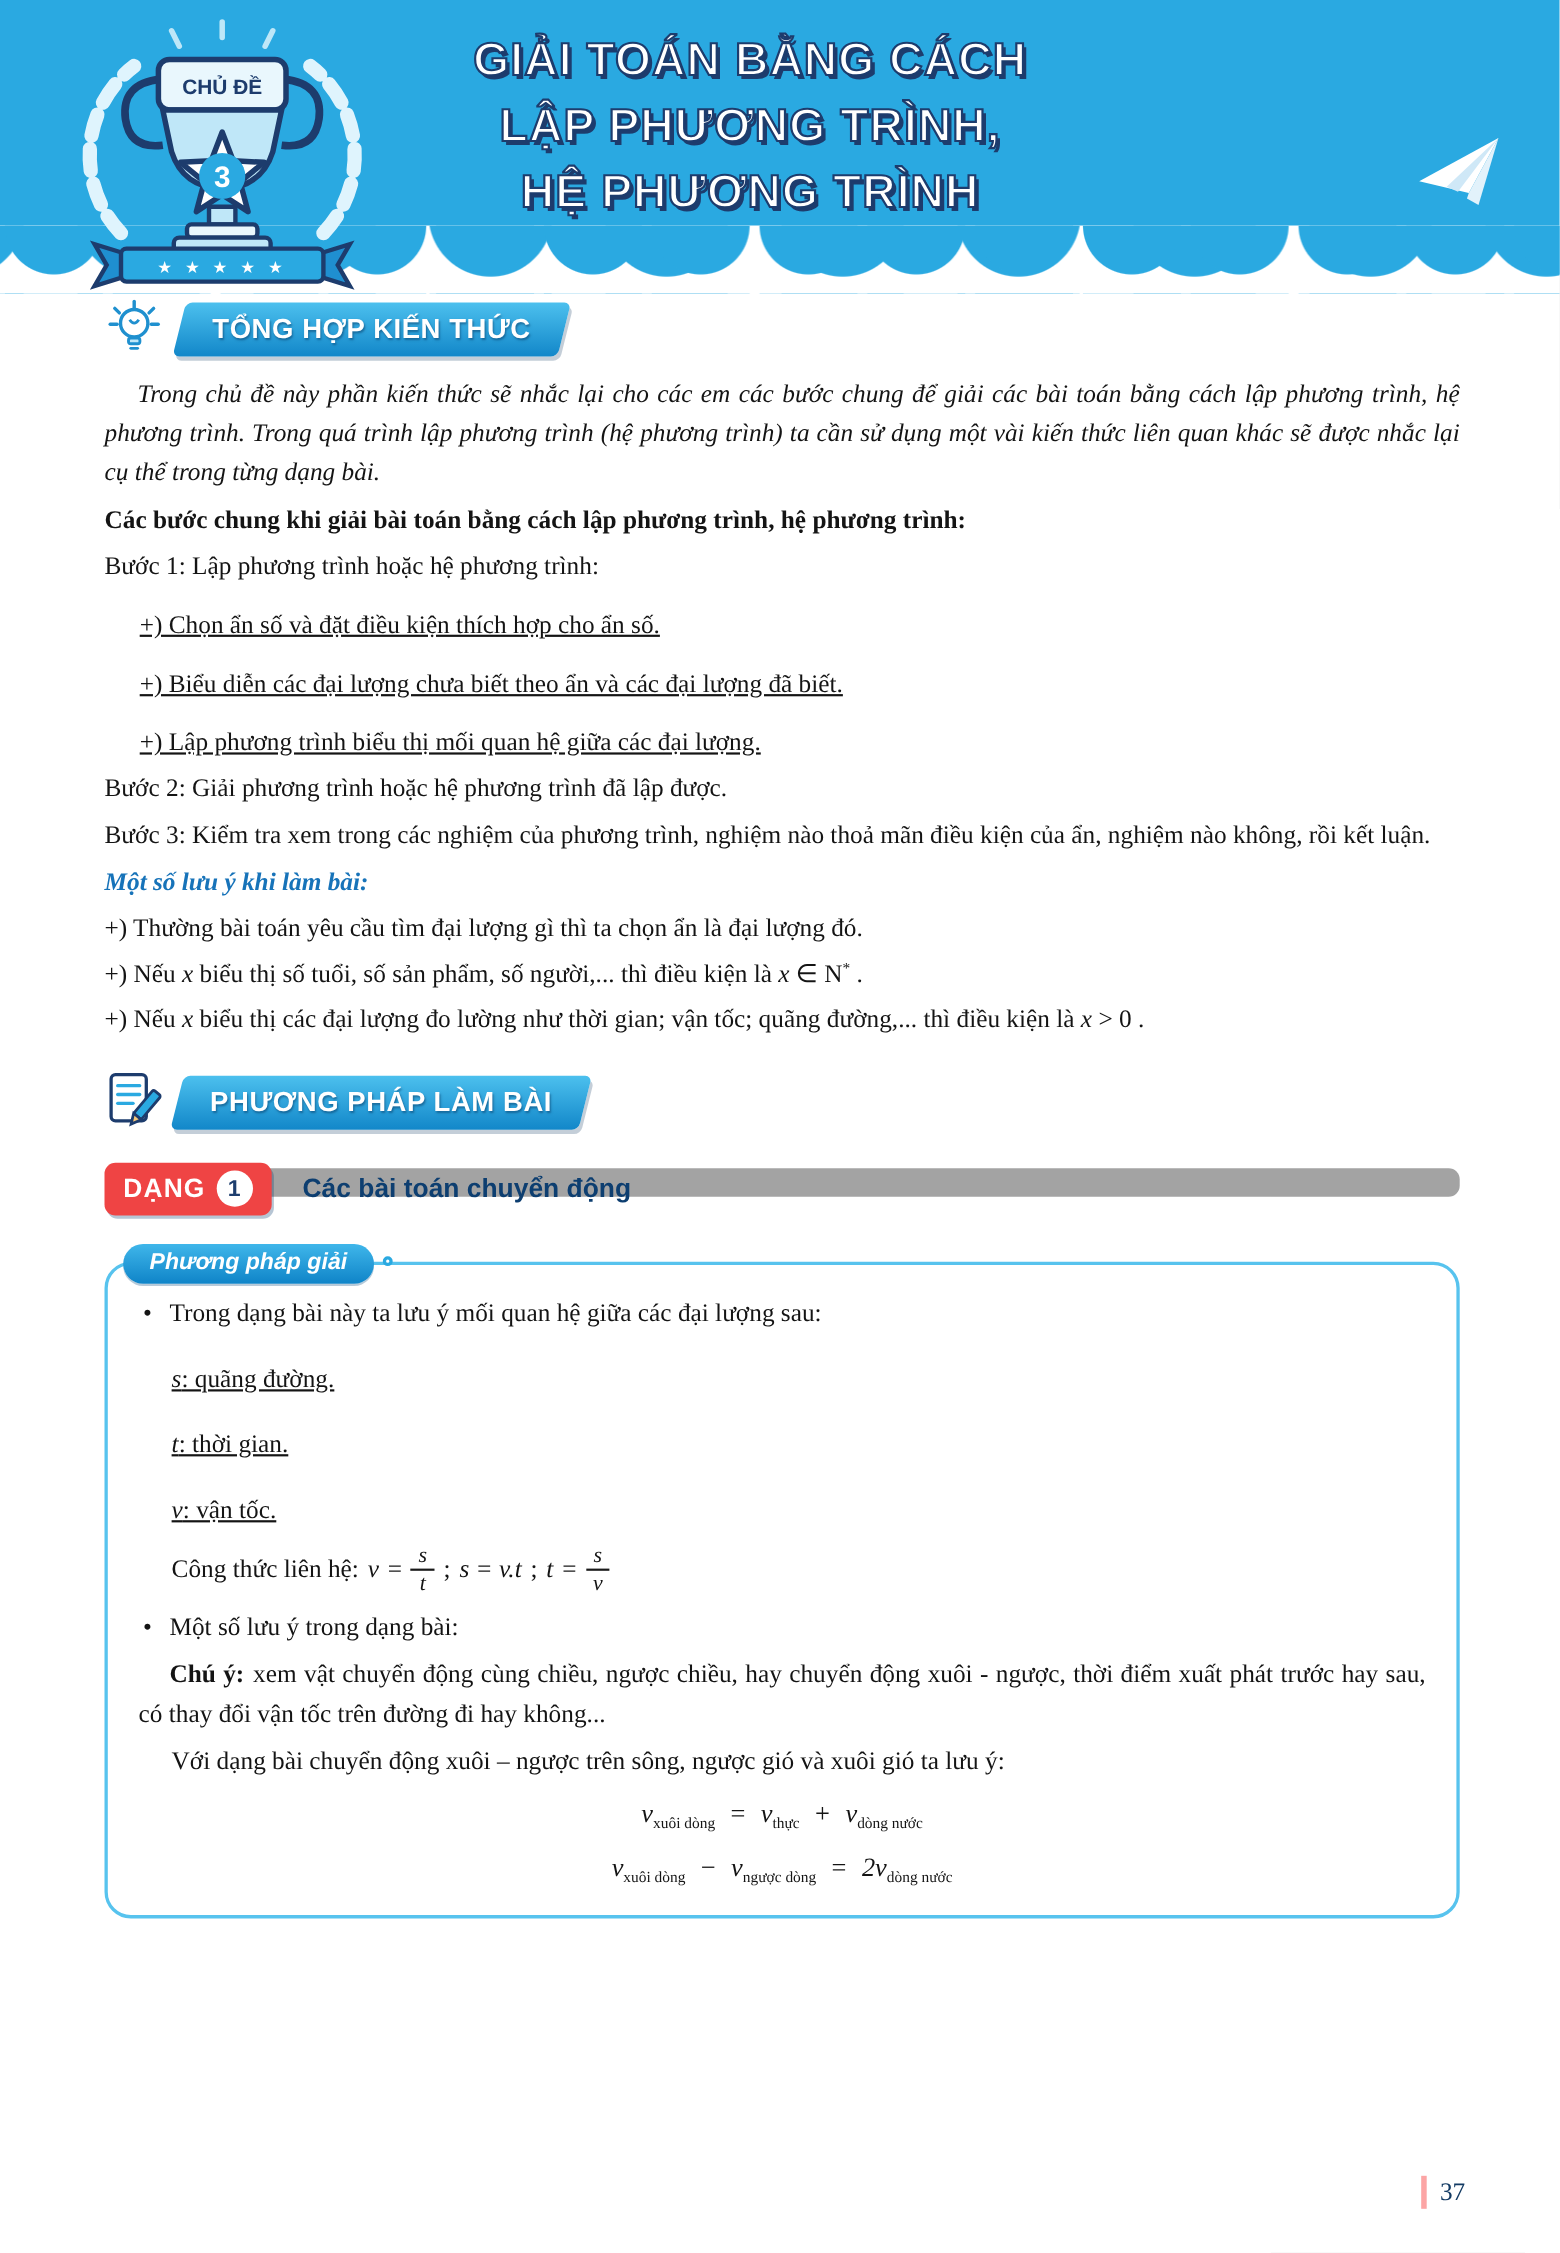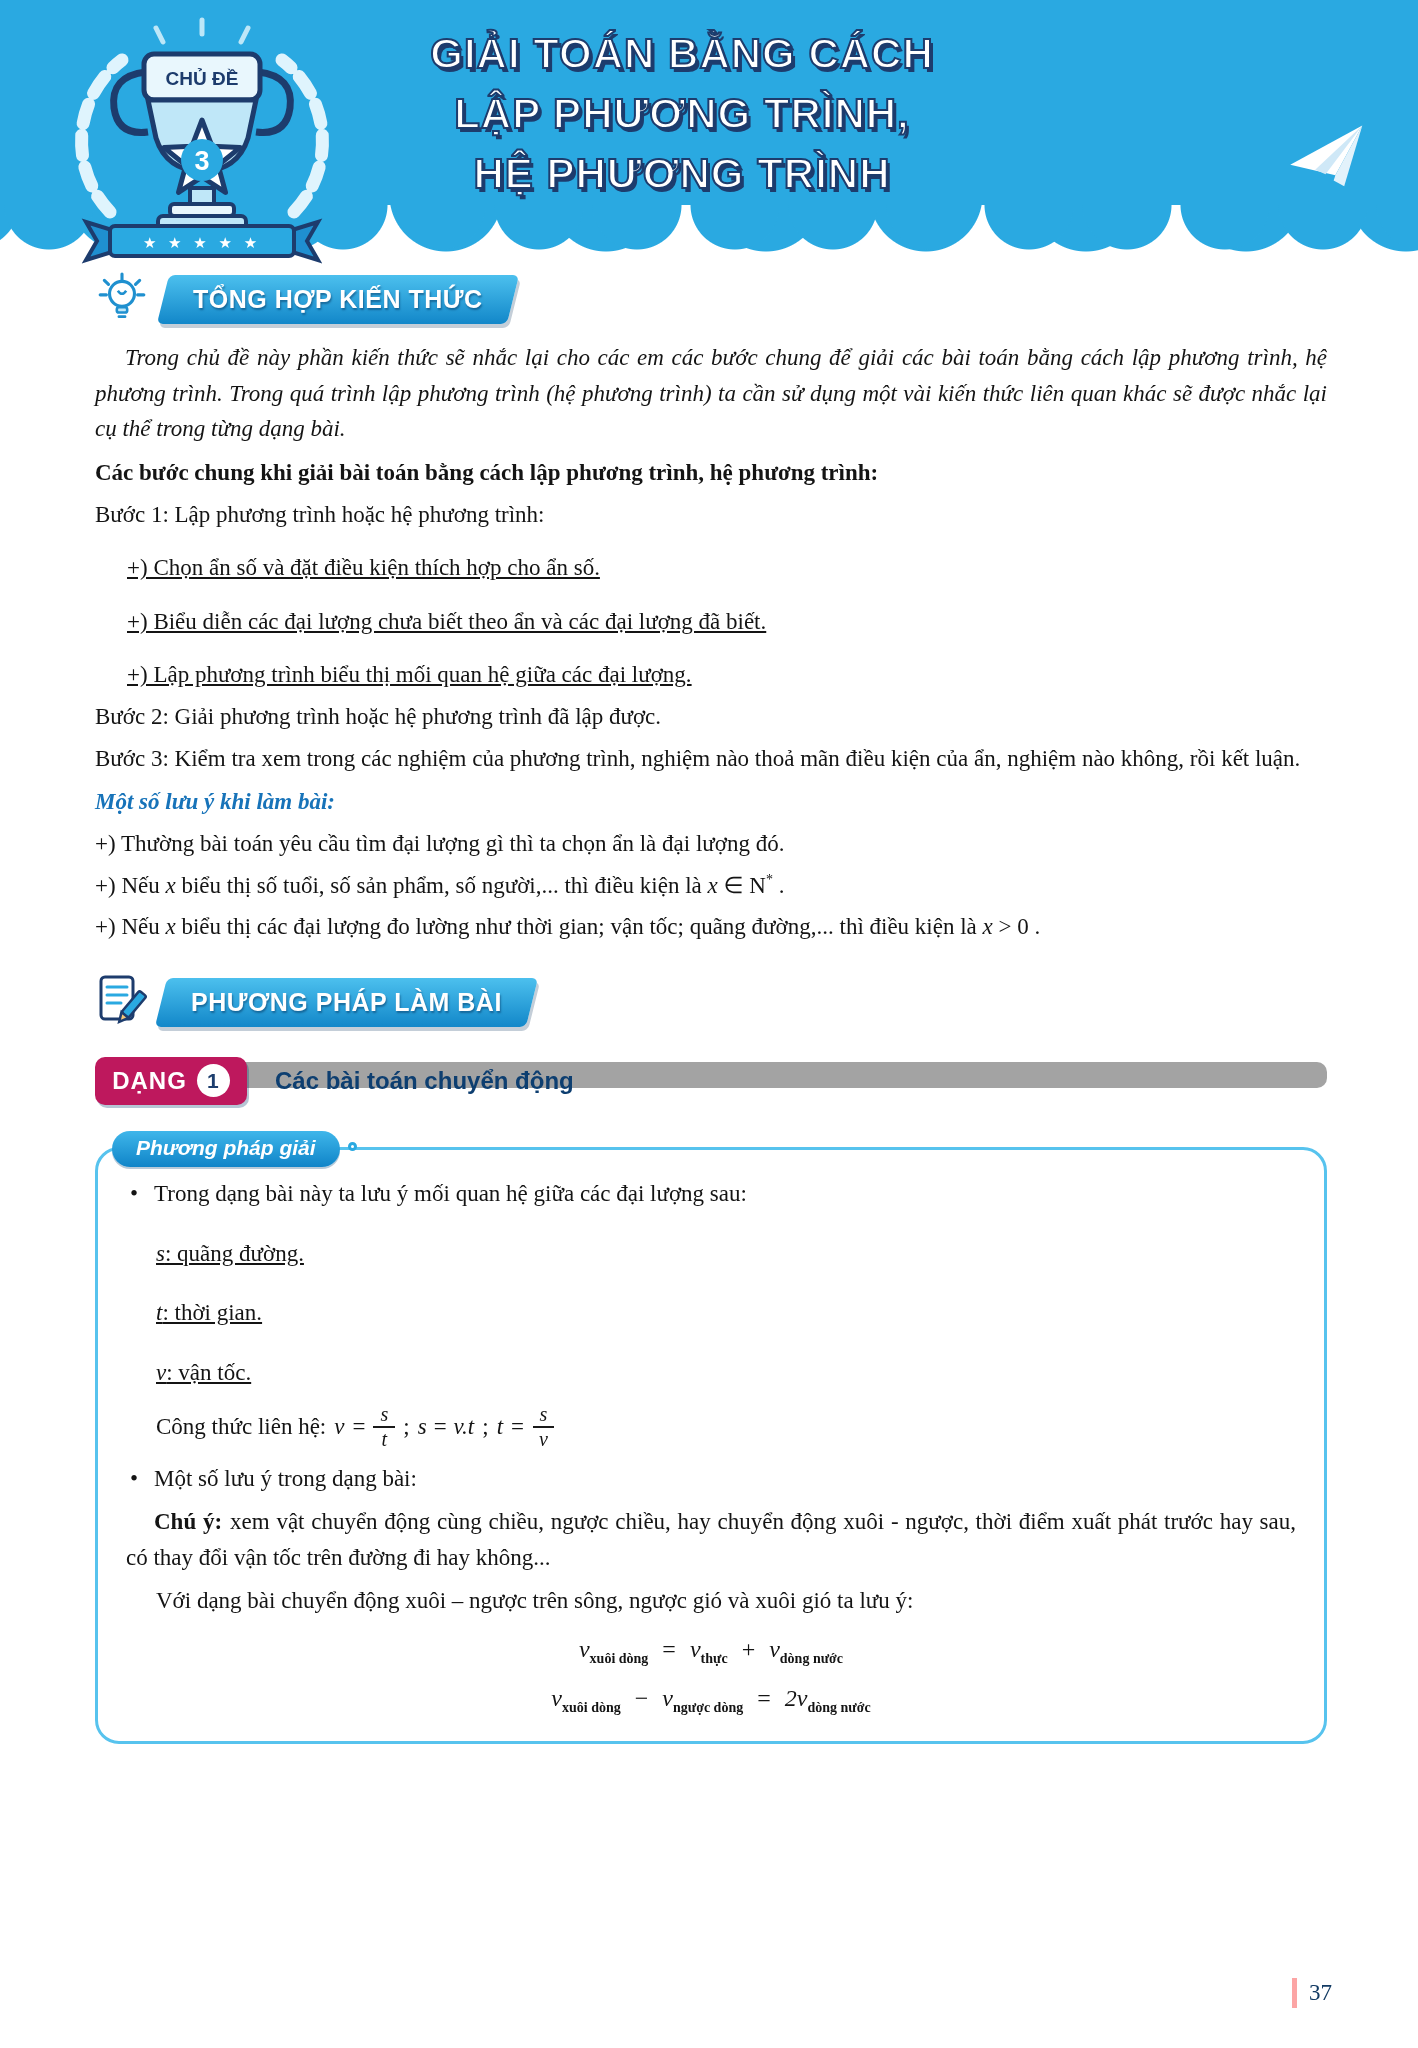--- a/index.html
+++ b/index.html
@@ -46,35 +46,35 @@
     font-size:25px; letter-spacing:.5px; text-shadow:1px 2px 2px rgba(8,60,104,.55);
   }
 
   .intro { font-style:italic; text-indent:30px; text-align:justify; margin-top:14px; }
   .bold-head { font-weight:bold; margin-top:8px; }
   .step { margin-top:6px; }
   .plus-item { padding-left:32px; margin-top:18px;text-decoration:underline; }
   .notes-head { margin-top:8px; color:#1773b9; font-weight:bold; font-style:italic; }
   .note-line { margin-top:6px; }
   sup { font-size:14px; }
-  sub { font-size:14px; line-height:0;font-weight:bold; }
+  sub { font-size:14px; line-height:0; }
 
   
   .dang-row { position:relative; height:48px; margin-top:26px; }
   .dang-bar {
     position:absolute; left:70px; right:0; top:5px; height:26px;
     background:#a3a3a3; border-radius:10px;
   }
   .dang-bar > span {
     position:absolute; left:110px; top:2px; line-height:34px;
     font-family:"Liberation Sans", sans-serif; font-weight:700; font-size:24px; color:#0d3e70;
   }
   .dang-badge {
     position:absolute; left:0; top:0; width:152px; height:48px;
-    background:#be185d; border-radius:10px;
+    background:#ef4444; border-radius:10px;
     display:flex; align-items:center; justify-content:center; gap:10px;
     color:#fff; font-family:"Liberation Sans", sans-serif; font-weight:800;
     font-size:24px; letter-spacing:1px; box-shadow:2px 3px 0 rgba(13,62,112,.3);
   }
   .dang-num {
     width:33px; height:33px; border-radius:50%; background:#fff; color:#1d3e6e;
     display:flex; align-items:center; justify-content:center; font-size:21px; font-weight:800;
   }
 
   

